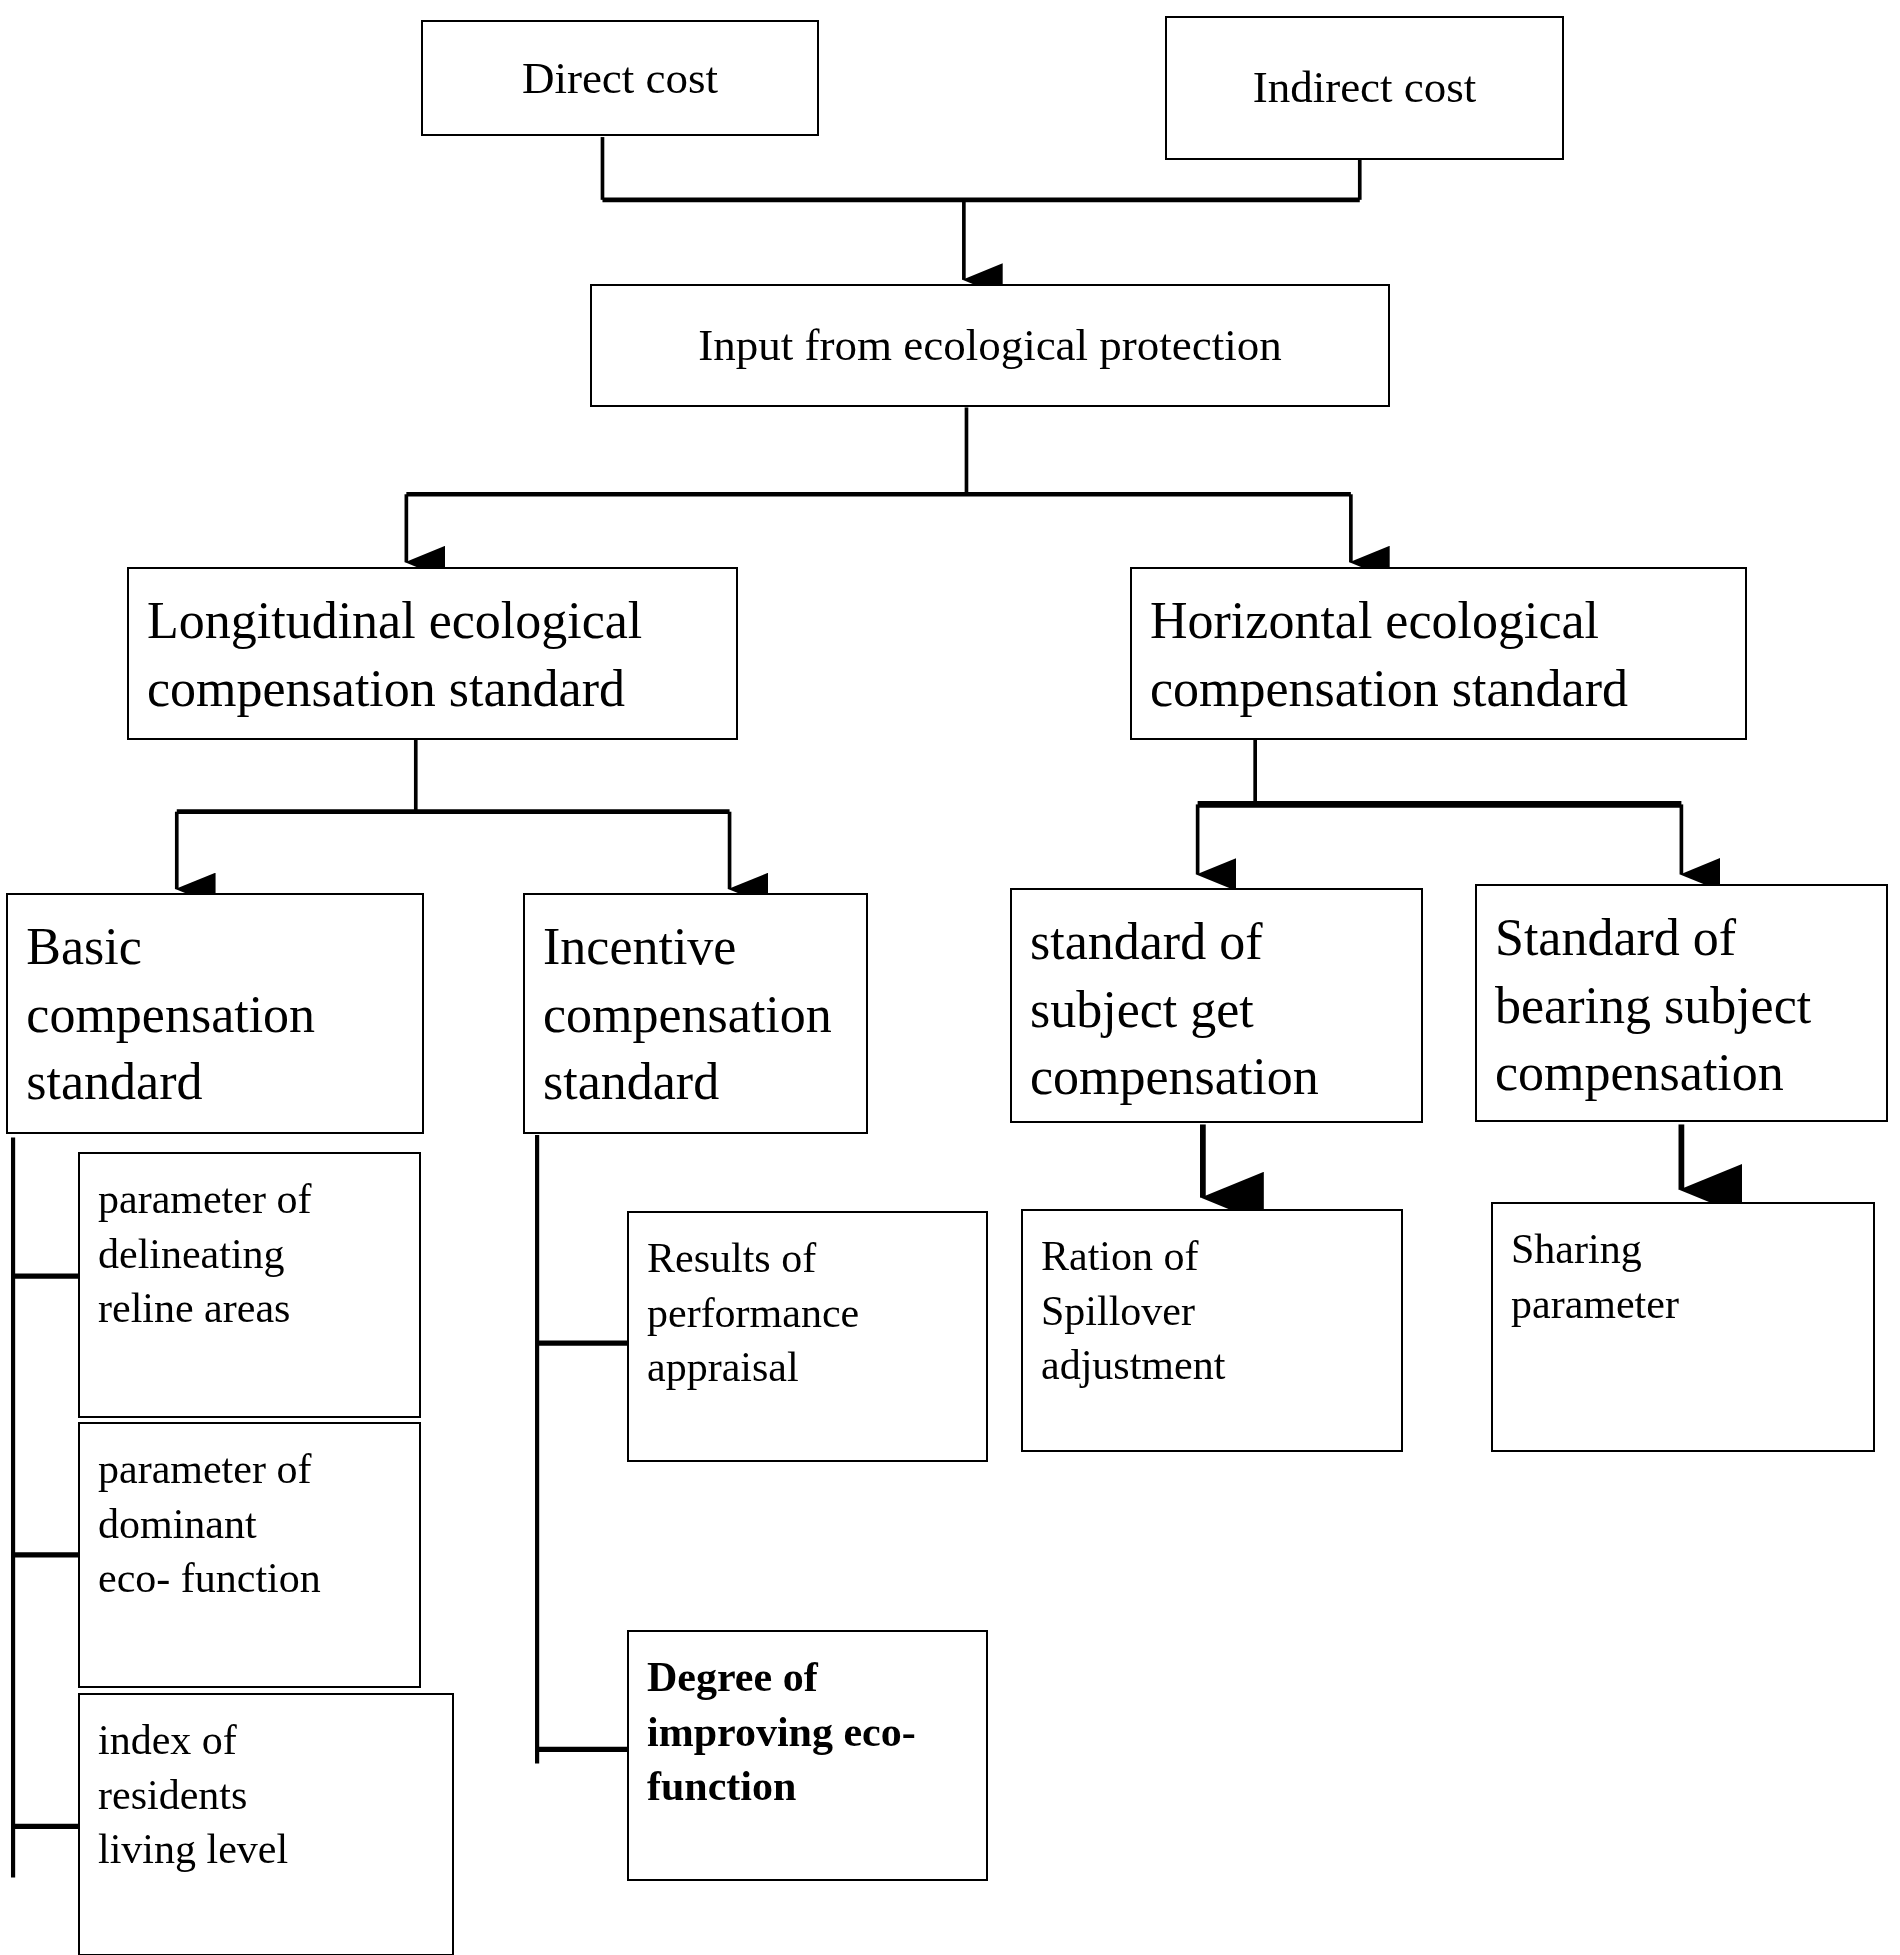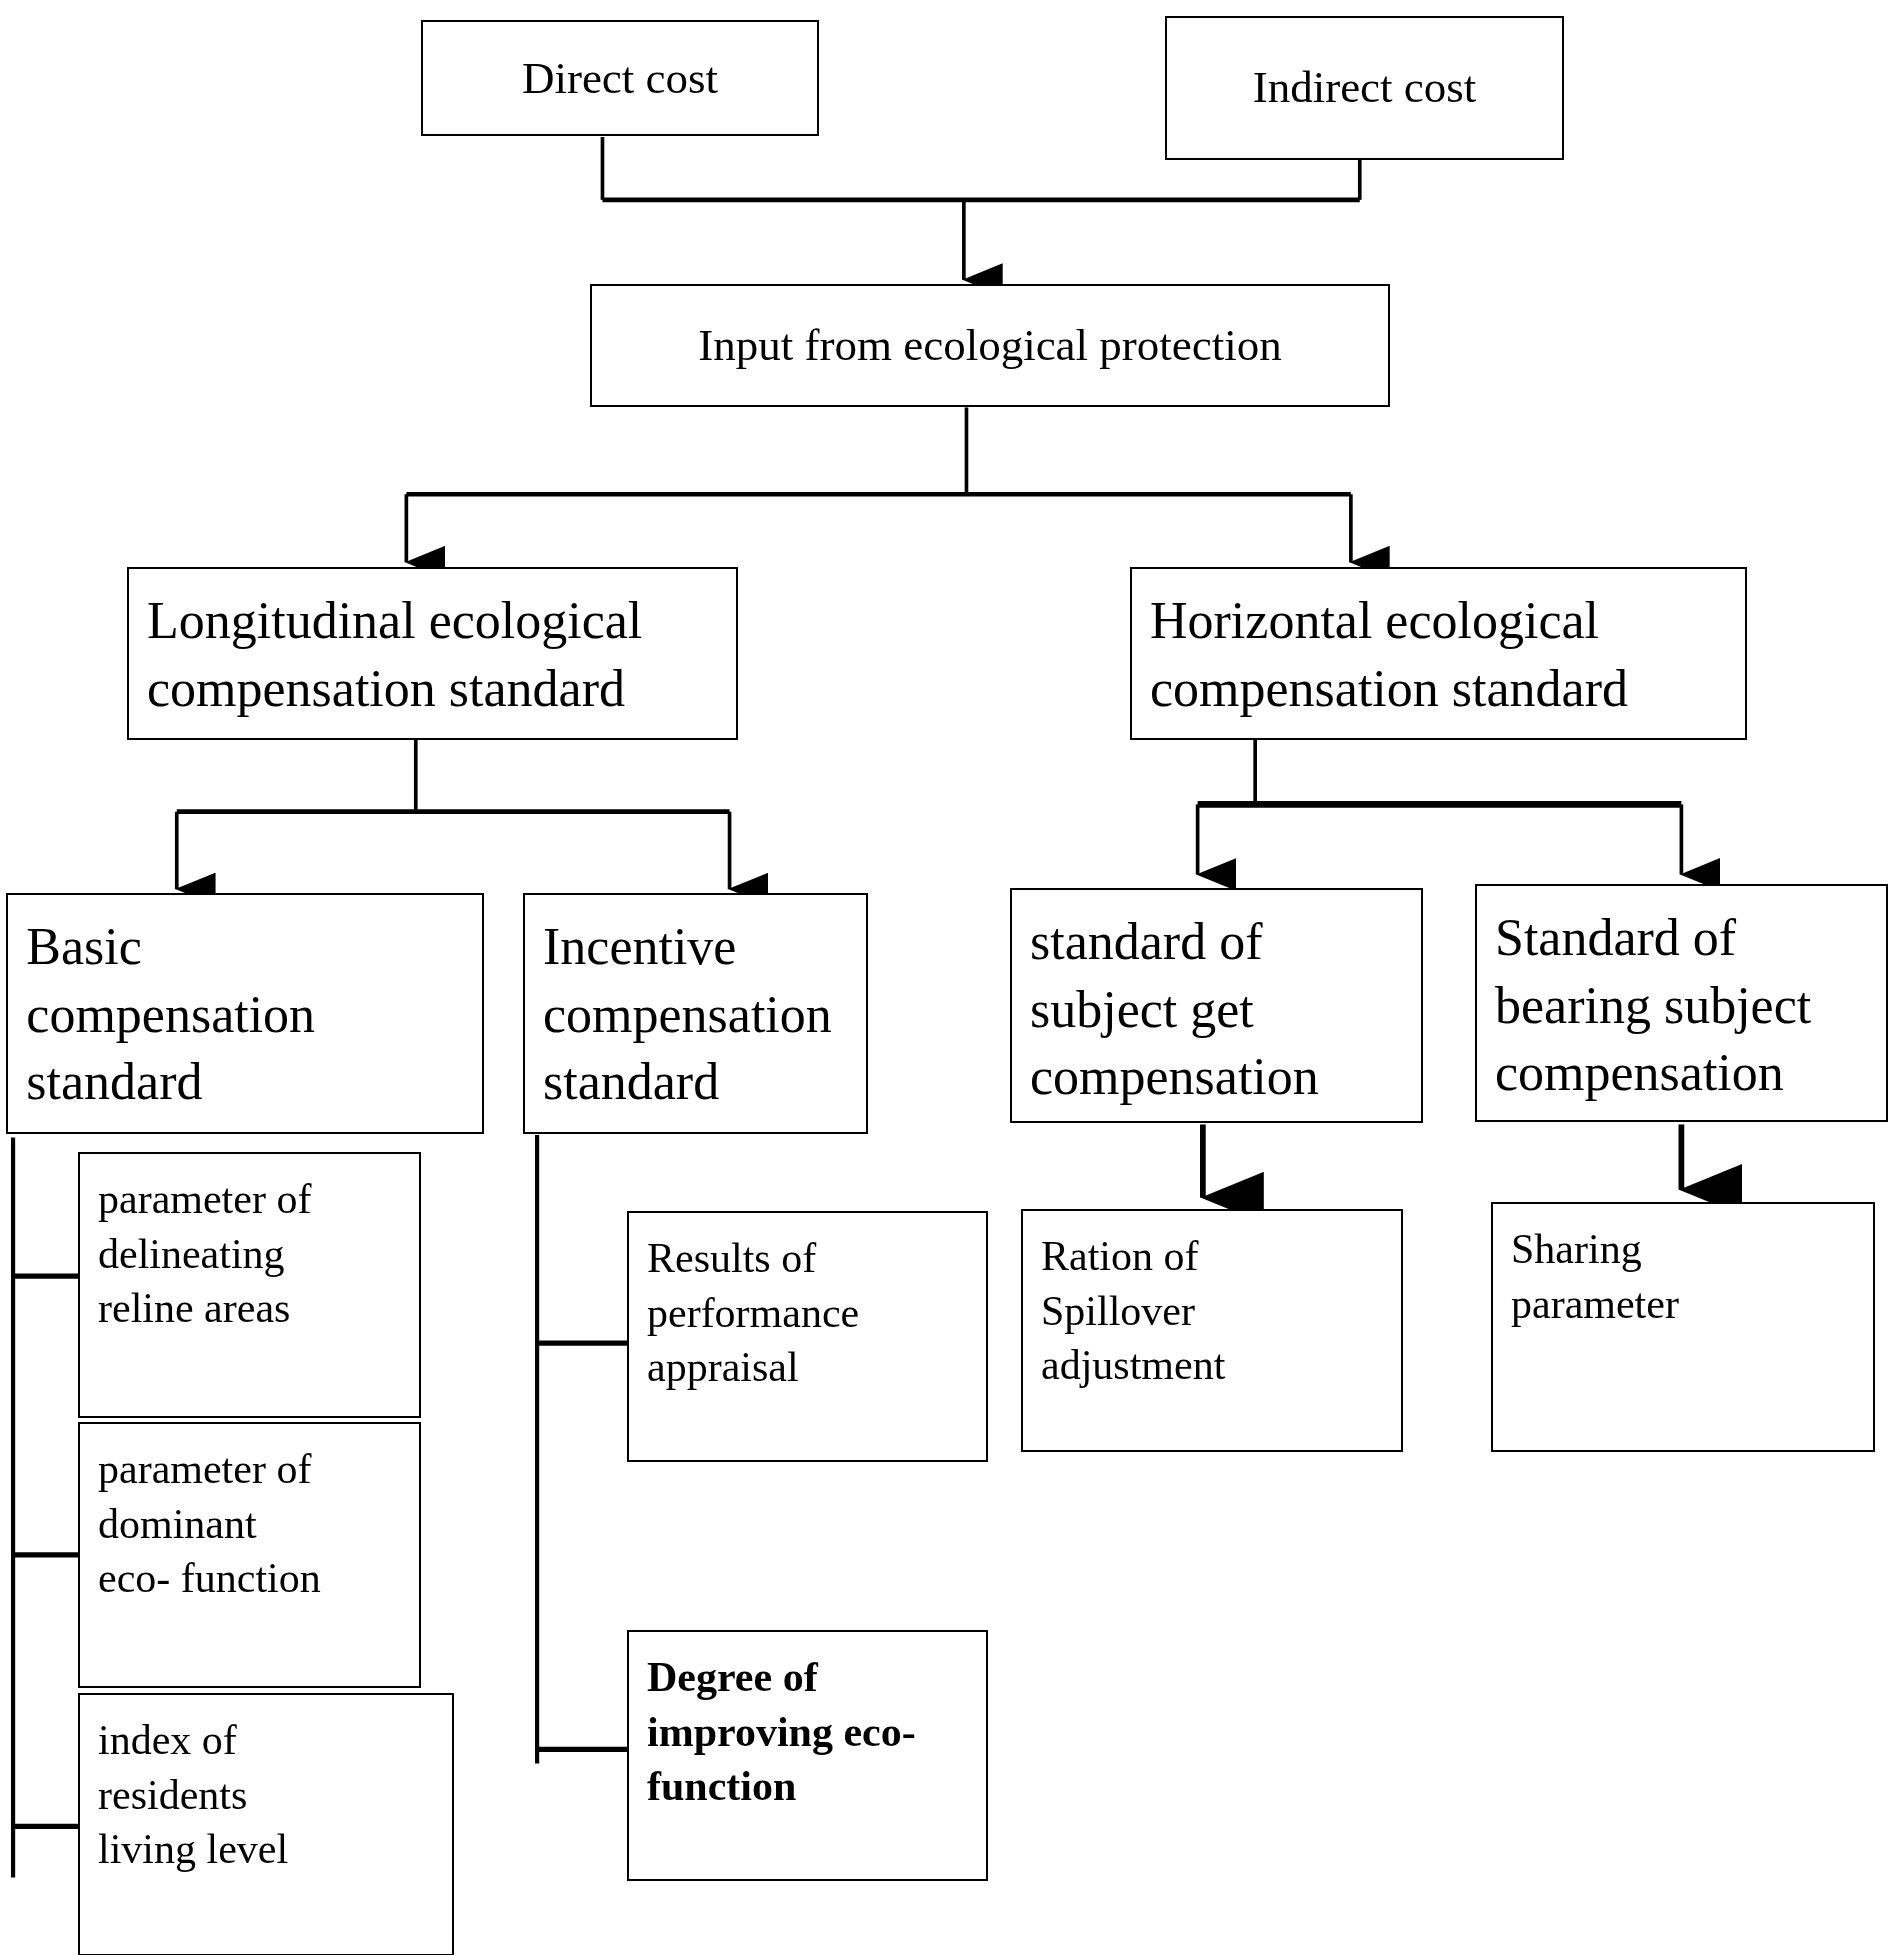--- a/index.html
+++ b/index.html
@@ -117,21 +117,21 @@
   <div class="node s-md" style="left:127px; top:567px; width:611px; height:173px;">
     <span class="label">Longitudinal ecological
 compensation standard</span>
   </div>
 
   <div class="node s-md" style="left:1130px; top:567px; width:617px; height:173px;">
     <span class="label">Horizontal ecological
 compensation standard</span>
   </div>
 
-  <div class="node s-md" style="left:6.3px; top:893px; width:478px; height:241px;">
+  <div class="node s-md" style="left:6.3px; top:893px; width:418px; height:241px;">
     <span class="label">Basic
 compensation
 standard</span>
   </div>
 
   <div class="node s-md" style="left:523px; top:893px; width:345px; height:241px;">
     <span class="label">Incentive
 compensation
 standard</span>
   </div>

